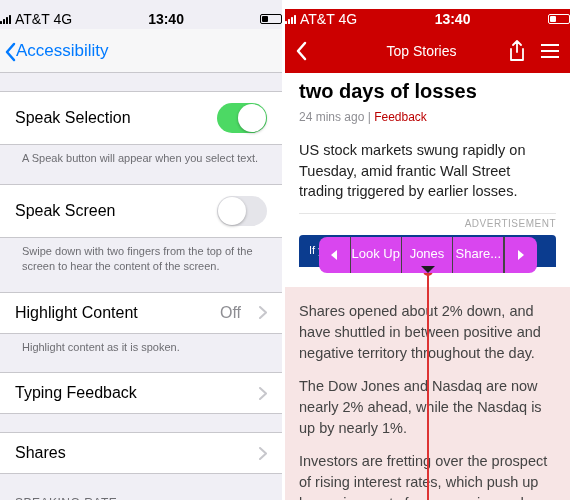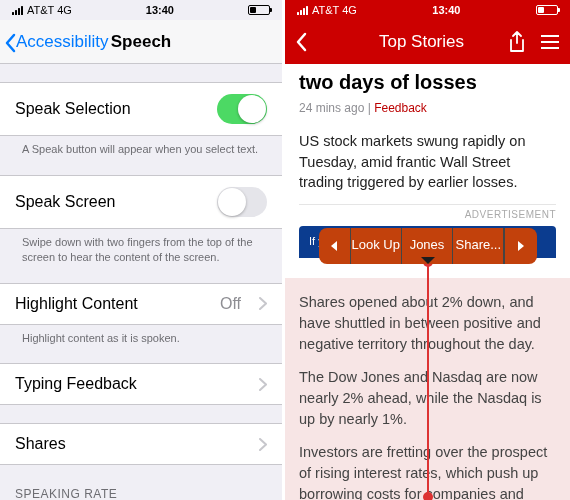--- a/index.html
+++ b/index.html
@@ -2,21 +2,21 @@
 <html><head>
 <meta charset="utf-8">
 <style>
   * { margin: 0; padding: 0; box-sizing: border-box; font-family: -apple-system, "Helvetica Neue", Arial, sans-serif; }
   body { width: 570px; height: 500px; overflow: hidden; background: #fff; display: flex; }
   .phone { width: 285px; height: 500px; overflow: hidden; display: flex; flex-direction: column; }
   .phone.left { background: #f0eff5; border-right: 3px solid #fff; }
   .phone.right { background: #fff; }
 
   
-  .statusbar { height: 20px; display: flex; align-items: center; justify-content: space-between; font-size: 11px; padding: 0 12px; font-weight: 500; }
+  .statusbar { height: 20px; display: flex; align-items: center; justify-content: space-between; font-size: 14px; padding: 0 0; font-weight: 500; margin-top: 9px; }
   .statusbar.dark { background: transparent; color: #000; }
   .statusbar.red  { background: #cc0000; color: #fff; }
   .sb-left, .sb-right { display: flex; align-items: center; gap: 4px; }
   .sb-center { font-weight: 600; }
   .signal { display: flex; align-items: flex-end; gap: 1px; }
   .signal span { width: 2px; background: currentColor; border-radius: 0.5px; }
   .signal span:nth-child(1){height:3px}.signal span:nth-child(2){height:5px}.signal span:nth-child(3){height:7px}.signal span:nth-child(4){height:9px}
   .battery { width: 22px; height: 10px; border: 1px solid currentColor; border-radius: 2px; position: relative; }
   .battery::after { content:""; position:absolute; right:-3px; top:2px; width:2px; height:4px; background: currentColor; border-radius: 0 1px 1px 0; }
   .battery .fill { position:absolute; left:1px; top:1px; bottom:1px; width: 6px; background: currentColor; border-radius:1px; }
@@ -39,35 +39,35 @@
   .chev-right svg{ display:block; width:8px; height:13px; }
   .section-header{ font-size:12px; color:#6d6d72; letter-spacing:0.5px; padding: 22px 15px 6px; text-transform: uppercase; }
   .toggle { width: 50px; height: 30px; border-radius: 15px; position:relative; }
   .toggle.on { background:#4cd964; }
   .toggle.off{ background:#e5e5ea; }
   .toggle .knob{ width:28px; height:28px; border-radius:50%; background:#fff; position:absolute; top:1px; box-shadow:0 1px 3px rgba(0,0,0,0.3); }
   .toggle.on .knob{ right:1px; } .toggle.off .knob{ left:1px; }
 
   
   .rnav { height:44px; background:#cc0000; color:#fff; display:flex; align-items:center; justify-content:space-between; padding: 0 10px; position:relative; }
-  .rnav .title{ position:absolute; left:0; right:12px; text-align:center; font-size:17px; font-weight:500; }
+  .rnav .title{ position:absolute; left:0; right:12px; text-align:center; font-size:14px; font-weight:500; }
   .rnav .left,.rnav .right{ z-index:1; display:flex; align-items:center; gap:14px; }
   .share svg, .hamburger svg, .back svg { display:block; }
 
   
   .article { flex:1; overflow:hidden; padding: 6px 14px 0; font-size:14.5px; color:#333; line-height:1.45; position:relative; }
   .headline { font-size:20px; font-weight:700; color:#000; line-height:1.2; }
   .meta { font-size:12px; color:#8e8e93; margin-top:6px; }
   .meta .cat { color:#b00; }
   .summary { font-size:14.5px; font-weight:400; color:#222; margin-top:14px; line-height:1.4; }
   .ad { margin-top:12px; border-top:1px solid #e5e5e5; padding-top:3px; }
   .ad-label{ text-align:right; font-size:10px; color:#aaa; letter-spacing:0.5px; }
   .ad-unit{ height:32px; background:#0b3c8f; border-radius:4px 4px 0 0; color:#fff; display:flex; align-items:center; padding:0 10px; font-size:11px; margin-top:3px; }
   
-  .callout{ position:relative; margin:-30px auto 0; width:218px; height:36px; background:#c2410c; border-radius:8px; display:flex; align-items:center; color:#fff; font-size:13px; z-index:5; }
+  .callout{ position:relative; margin:-30px auto 0; width:218px; height:36px; background:#d946ef; border-radius:8px; display:flex; align-items:center; color:#fff; font-size:13px; z-index:5; }
   .callout .arrbtn{ width:32px; display:flex; justify-content:center; align-items:center; border-right:1px solid #444; height:100%; }
   .callout .arrbtn:last-of-type{ border-left:1px solid #444; border-right:none; }
   .callout .item{ flex:1; text-align:center; border-right:1px solid #444; height:100%; display:flex; align-items:center; justify-content:center; }
   .callout .item:last-of-type{border-right:none;}
   .callout::after{ content:""; position:absolute; bottom:-7px; left:50%; transform:translateX(-50%); border:7px solid transparent; border-top-color:#1c1c1e; }
   .dot-top,.dot-bot{ position:absolute; width:10px;height:10px;border-radius:50%; background:#d33; left:50%; transform:translateX(-50%); }
   .dot-top{ top:193px; } 
   .dot-bot{ top:428px; }
   .sel-line{ position:absolute; width:2px; background:#d33; left:50%; transform:translateX(-50%); top:202px; height:229px; }
 
@@ -99,21 +99,20 @@
 
   <div class="navbar">
     <div class="navback">
       <span class="chevron-left">
         <svg viewBox="0 0 12 20">
             <polyline points="10,2 3,10 10,18" fill="none" stroke="#007aff" stroke-width="2.5" stroke-linecap="round" stroke-linejoin="round"></polyline>
           </svg>
       </span>
       <span>Accessibility</span>
     </div>
-    <div class="navtitle">Speech</div>
   </div>
 
   <div class="settings">
 
     <div class="group">
       <div class="row">
         <span>Speak Selection</span>
         <div class="toggle on">
             <div class="knob"></div>
           </div>

